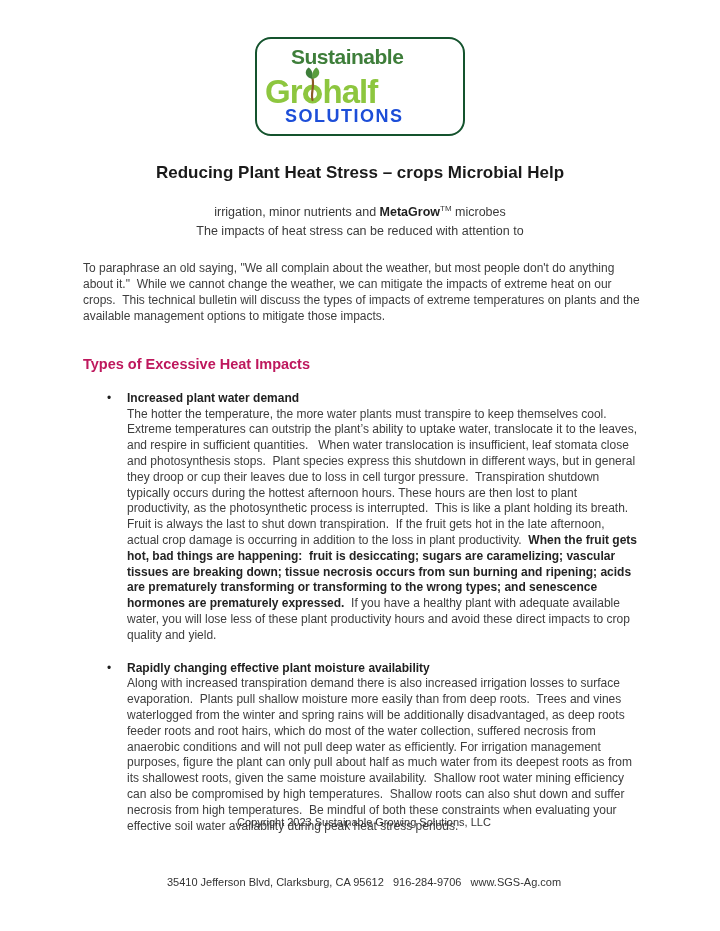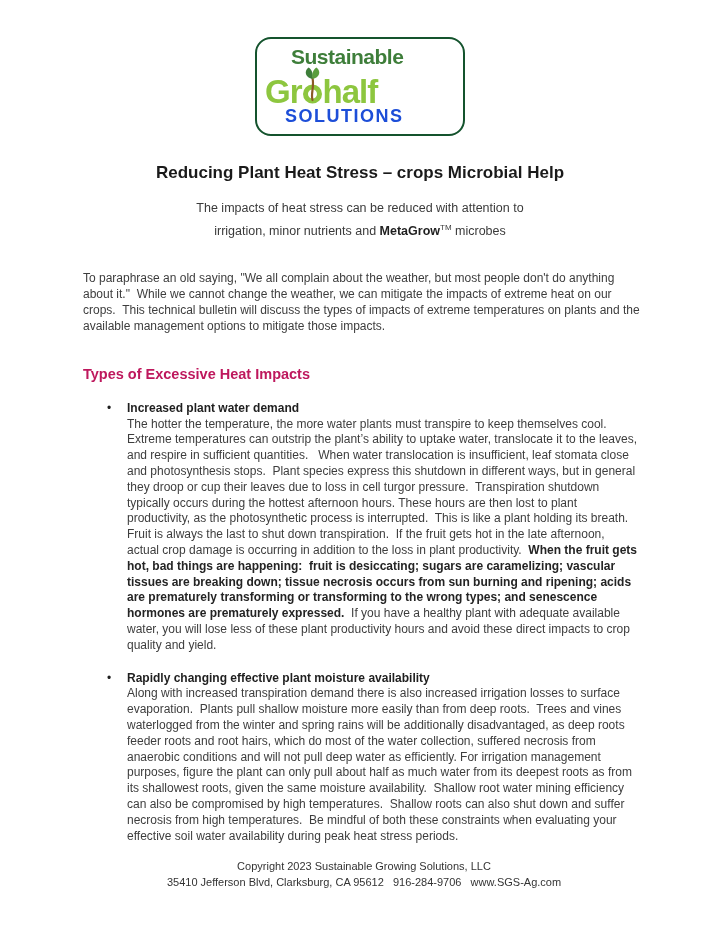--- a/index.html
+++ b/index.html
@@ -4,21 +4,21 @@
 <style>
   html, body { margin:0; padding:0; }
   body {
     width:720px; height:931px;
     background:#ffffff;
     font-family:"Liberation Sans", sans-serif;
     color:#3d3d3d;
     position:relative;
     overflow:hidden;
   }
-  .pre { white-space:pre-wrap; }
+  .pre { white-space:pre-wrap;margin-top:44px; }
 
   
   .logo {
     width:206px;
     margin:37px auto 0;
     border:2px solid #14532d;
     border-radius:16px;
     padding:7px 0 9px;
     background:#ffffff;
   }
@@ -42,21 +42,21 @@
     font-size:17px; font-weight:bold; color:#1a1a1a;
     text-align:center; margin:27px 0 0;
   }
   .subtitle {
     text-align:center; font-size:12.5px; color:#3a3a3a;
     margin-top:16px; line-height:19px;
   }
   .subtitle sup { font-size:8px; }
   .brand { font-weight:bold; color:#1f1f1f; }
   .intro {
-    width:557px; margin:30px 0 0 83px;
+    width:557px; margin:20px 0 0 83px;
     font-size:12px; line-height:15.9px;
   }
   .section-heading {
     font-size:14.5px; font-weight:bold; color:#be185d;
     margin:31px 0 0 83px;
   }
 
   
   .bullets { list-style:none; margin:19px 0 0; padding:0; }
   .bullet { display:flex; margin:0 0 17px; }
@@ -89,22 +89,22 @@
         <path d="M11.5 35 C 9.5 29, 13.5 22, 11.5 13" fill="none" stroke="#8a5a25" stroke-width="2.2" stroke-linecap="round"></path>
         <path d="M11.5 14 C 4.5 13, 2.5 6, 7.5 2.5 C 11 4.5, 12.5 9, 11.5 14 Z" fill="#3e7e3a"></path>
         <path d="M11.5 14 C 18.5 13, 20.5 6, 15.5 2.5 C 12 4.5, 10.5 9, 11.5 14 Z" fill="#5a9e3d"></path>
       </svg><span>half</span></div>
     <div class="logo-w3">SOLUTIONS</div>
   </div>
 
   <h1 class="title">Reducing Plant Heat Stress – crops Microbial Help</h1>
 
   <div class="subtitle">
+    <div><span>irrigation, minor nutrients and </span><span class="brand">MetaGrow</span><sup>TM</sup><span> microbes</span></div>
     <div>The impacts of heat stress can be reduced with attention to</div>
-    <div><span>irrigation, minor nutrients and </span><span class="brand">MetaGrow</span><sup>TM</sup><span> microbes</span></div>
   </div>
 
   <p class="intro pre">To paraphrase an old saying, "We all complain about the weather, but most people don't do anything about it."  While we cannot change the weather, we can mitigate the impacts of extreme heat on our crops.  This technical bulletin will discuss the types of impacts of extreme temperatures on plants and the available management options to mitigate those impacts.</p>
 
   <h2 class="section-heading">Types of Excessive Heat Impacts</h2>
 
   <ul class="bullets">
     <li class="bullet">
       <span class="dot">•</span>
       <div class="bullet-content">

